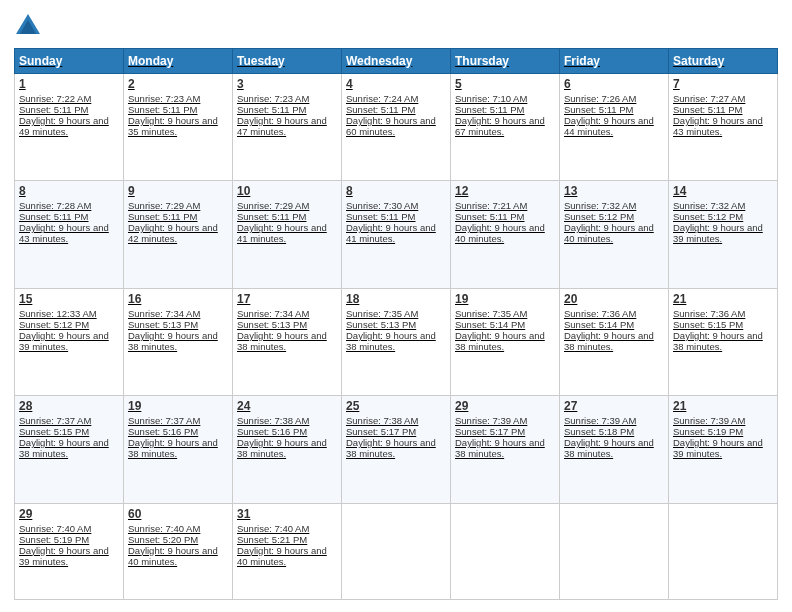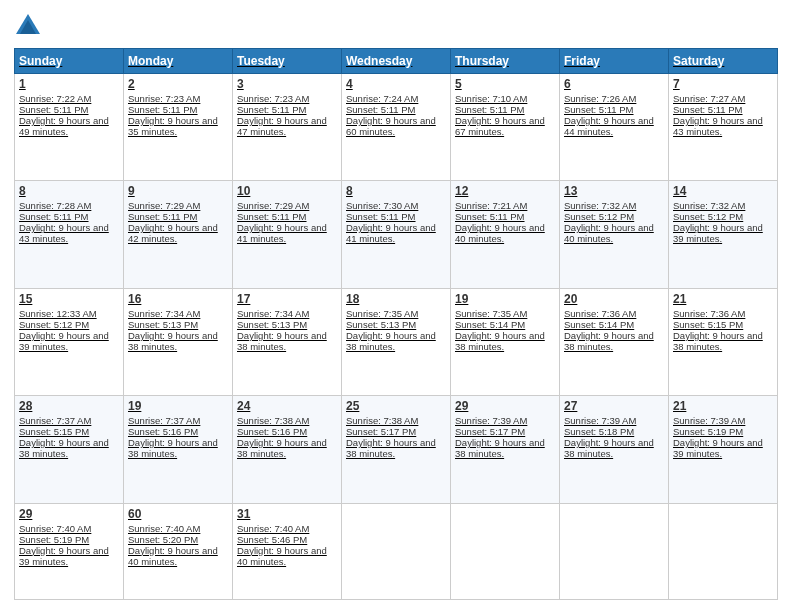--- a/index.html
+++ b/index.html
@@ -165,21 +165,21 @@
           <td><span class="day-num">19</span><span>Sunrise: 7:37 AM</span><br><span>Sunset: 5:16 PM</span><br><span>Daylight: 9 hours and 38 minutes.</span></td>
           <td><span class="day-num">24</span><span>Sunrise: 7:38 AM</span><br><span>Sunset: 5:16 PM</span><br><span>Daylight: 9 hours and 38 minutes.</span></td>
           <td><span class="day-num">25</span><span>Sunrise: 7:38 AM</span><br><span>Sunset: 5:17 PM</span><br><span>Daylight: 9 hours and 38 minutes.</span></td>
           <td><span class="day-num">29</span><span>Sunrise: 7:39 AM</span><br><span>Sunset: 5:17 PM</span><br><span>Daylight: 9 hours and 38 minutes.</span></td>
           <td><span class="day-num">27</span><span>Sunrise: 7:39 AM</span><br><span>Sunset: 5:18 PM</span><br><span>Daylight: 9 hours and 38 minutes.</span></td>
           <td><span class="day-num">21</span><span>Sunrise: 7:39 AM</span><br><span>Sunset: 5:19 PM</span><br><span>Daylight: 9 hours and 39 minutes.</span></td>
         </tr>
         <tr class="last-row">
           <td><span class="day-num">29</span><span>Sunrise: 7:40 AM</span><br><span>Sunset: 5:19 PM</span><br><span>Daylight: 9 hours and 39 minutes.</span></td>
           <td><span class="day-num">60</span><span>Sunrise: 7:40 AM</span><br><span>Sunset: 5:20 PM</span><br><span>Daylight: 9 hours and 40 minutes.</span></td>
-          <td><span class="day-num">31</span><span>Sunrise: 7:40 AM</span><br><span>Sunset: 5:46 PM</span><br><span>Daylight: 9 hours and 40 minutes.</span></td>
+          <td><span class="day-num">31</span><span>Sunrise: 7:40 AM</span><br><span>Sunset: 5:21 PM</span><br><span>Daylight: 9 hours and 40 minutes.</span></td>
           <td></td>
           <td></td>
           <td></td>
           <td></td>
         </tr>
       </tbody>
   </table>
 </div>
 
 </body></html>

